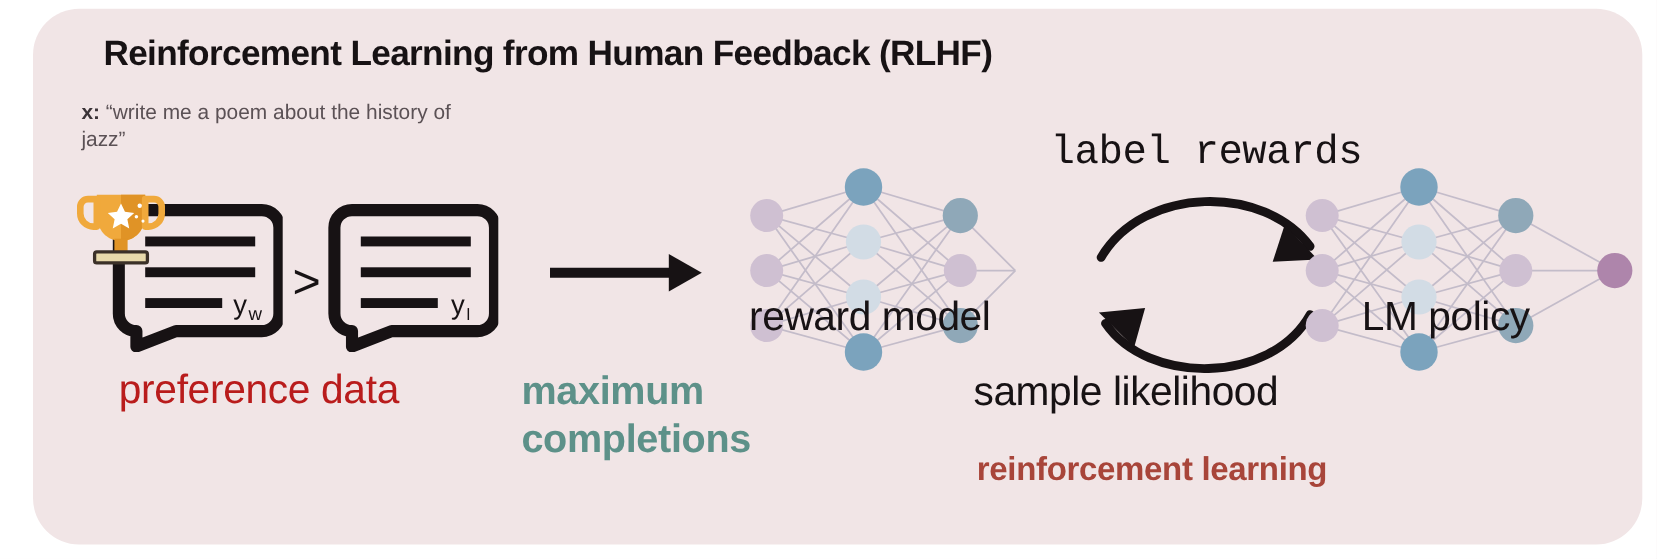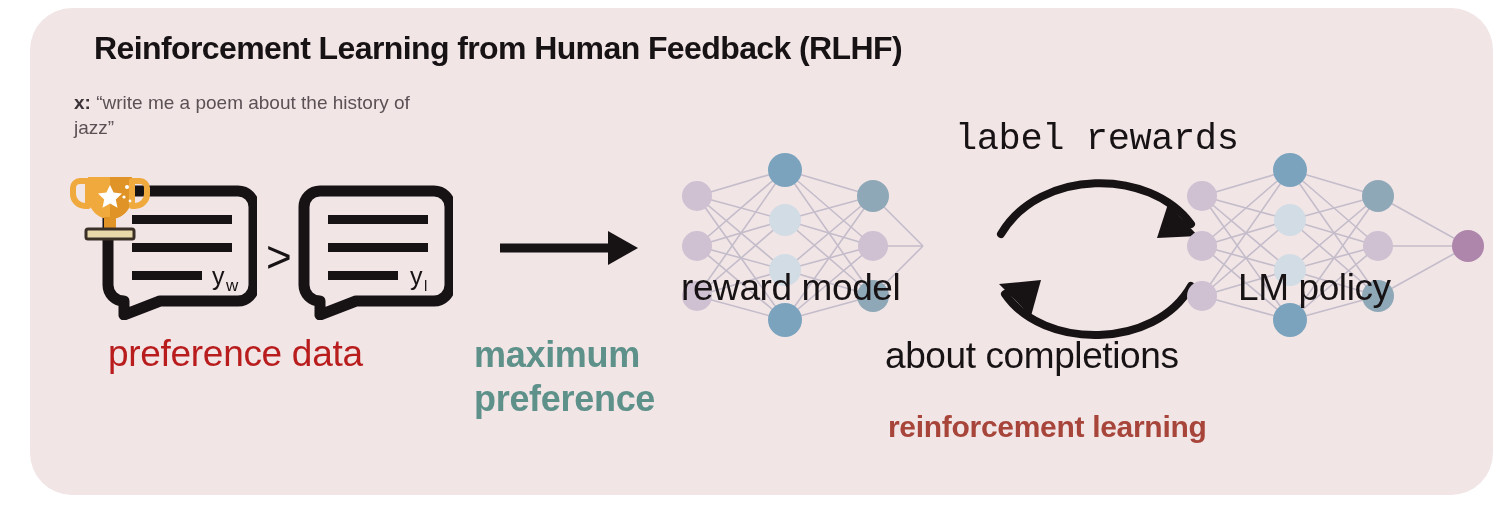--- a/index.html
+++ b/index.html
@@ -132,21 +132,21 @@
     </div>
 
     <div id="preflabel">preference data</div>
   </div>
 
   <svg id="mainarrow" width="140" height="50" viewBox="0 0 140 50">
     <line x1="0" y1="25" x2="112" y2="25" stroke="#171214" stroke-width="9"></line>
     <path d="M108 8 L138 25 L108 42 Z" fill="#171214"></path>
   </svg>
 
-  <div id="maxlik">maximum preference</div>
+  <div id="maxlik">maximum completions</div>
 
   <svg class="net" id="rewardnet" width="250" height="195" viewBox="0 0 250 195">
     <g stroke="#bcb5c5" stroke-width="1.6" opacity="0.85" fill="none">
       <line x1="22" y1="48" x2="110" y2="22"></line>
         <line x1="22" y1="48" x2="110" y2="72"></line>
       <line x1="22" y1="48" x2="110" y2="122"></line>
         <line x1="22" y1="48" x2="110" y2="172"></line>
       <line x1="22" y1="98" x2="110" y2="22"></line>
         <line x1="22" y1="98" x2="110" y2="72"></line>
       <line x1="22" y1="98" x2="110" y2="122"></line>
@@ -184,21 +184,21 @@
   </svg>
   <div class="netlabel" id="rewardlabel">reward model</div>
 
   <svg id="cycle" width="230" height="200" viewBox="0 0 230 200">
     <path d="M16 76 C55 10, 165 10, 206 66" fill="none" stroke="#171214" stroke-width="8" stroke-linecap="round"></path>
     <path d="M183 46 L213 78 L172 80 Z" fill="#171214"></path>
     <path d="M206 128 C170 192, 58 192, 20 136" fill="none" stroke="#171214" stroke-width="8" stroke-linecap="round"></path>
     <path d="M46 158 L14 126 L56 122 Z" fill="#171214"></path>
   </svg>
   <div id="labelrewards">label rewards</div>
-  <div id="samplecomp">about completions</div>
+  <div id="samplecomp">sample likelihood</div>
 
   <svg class="net" id="policynet" width="310" height="195" viewBox="0 0 310 195">
     <g stroke="#bcb5c5" stroke-width="1.6" opacity="0.85" fill="none">
       <line x1="22" y1="48" x2="110" y2="22"></line>
         <line x1="22" y1="48" x2="110" y2="72"></line>
       <line x1="22" y1="48" x2="110" y2="122"></line>
         <line x1="22" y1="48" x2="110" y2="172"></line>
       <line x1="22" y1="98" x2="110" y2="22"></line>
         <line x1="22" y1="98" x2="110" y2="72"></line>
       <line x1="22" y1="98" x2="110" y2="122"></line>

